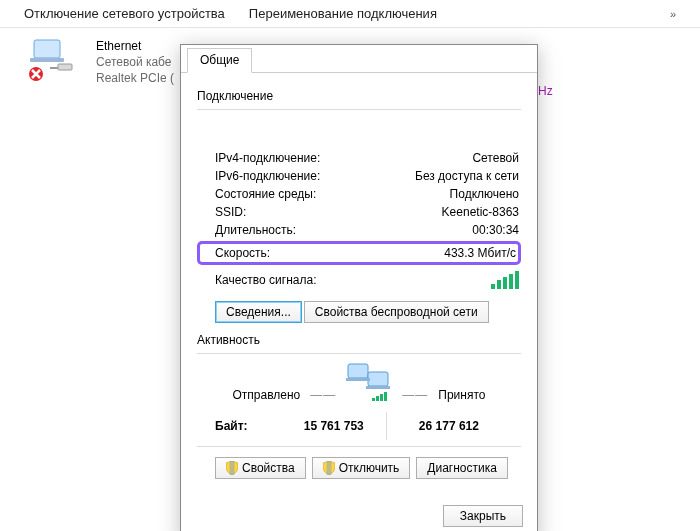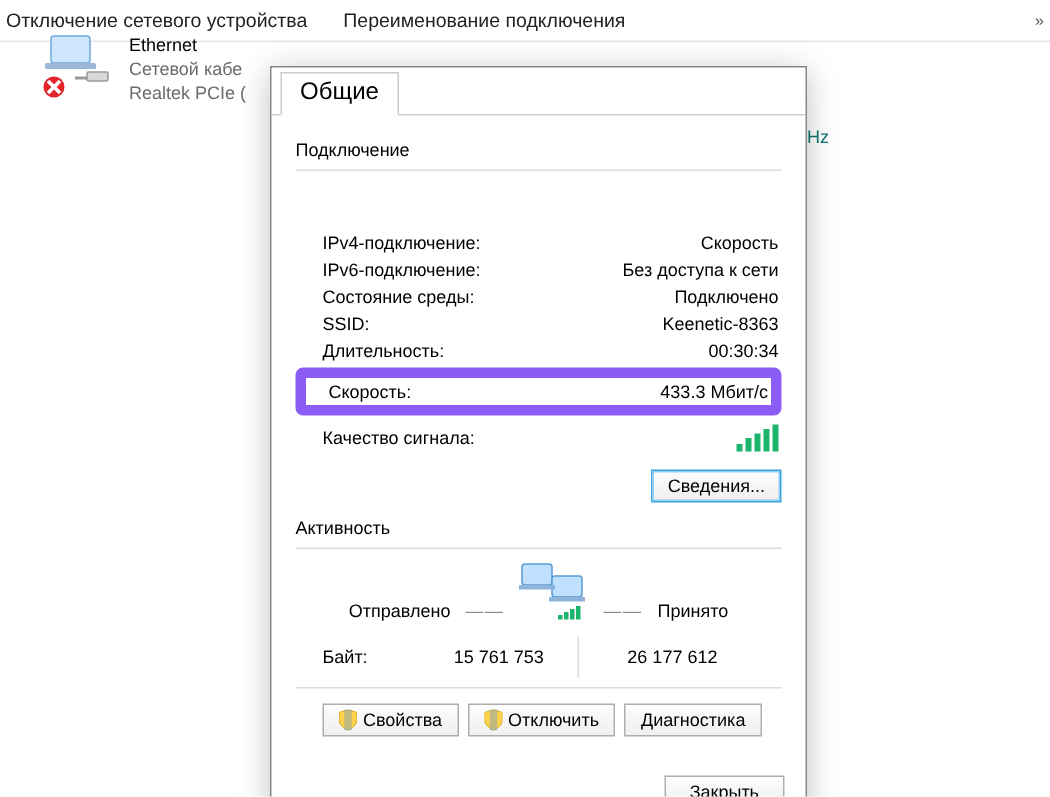--- a/index.html
+++ b/index.html
@@ -11,33 +11,33 @@
     color: #000;
     width: 700px;
     height: 531px;
     overflow: hidden;
     position: relative;
   }
   .toolbar {
     display: flex;
     align-items: center;
     gap: 24px;
-    padding: 6px 4px;
+    padding: 6px 24px;
     border-bottom: 1px solid #e5e5e5;
     font-size: 13px;
   }
   .toolbar .item { color: #222; cursor: default; }
   .toolbar .chev {
     color: #555; font-size: 11px; margin-left: auto;
   }
   .bg-adapter {
     position: absolute;
-    left: 28px; top: 22px;
+    left: 28px; top: 38px;
     display: flex;
-    gap: 10px;
+    gap: 20px;
   }
   .adapter-icon {
     width: 48px; height: 44px; position: relative;
   }
   .adapter-icon svg { width: 48px; height: 44px; }
   .adapter-text { font-size: 12px; line-height: 16px; }
   .adapter-text .title { color: #000; }
   .adapter-text .sub { color: #6b6b6b; }
 
   .dialog {
@@ -73,58 +73,58 @@
   }
   .tabstrip {
     display: flex; padding: 0 6px; border-bottom: 1px solid #ccc;
     margin-top: 2px;
   }
   .tab {
     padding: 4px 12px 5px;
     border: 1px solid #ccc;
     border-bottom: 1px solid #fff;
     background: #fff;
-    font-size: 16px;
+    font-size: 12px;
     position: relative; top: 1px;
     cursor: default;
   }
   .body { padding: 12px 16px 10px; }
   .section-title { margin: 4px 0 6px; }
   .section-rule {
     height: 1px; background: #dcdcdc; margin: 2px 0 8px;
   }
   .kv-table { width: 100%; margin-top: 39px; }
   .kv-row {
     display: flex; justify-content: space-between;
     padding: 2px 2px 2px 18px;
     font-size: 12px;
   }
   .kv-row .k, .kv-row .v { white-space: nowrap; }
   .highlight {
-    border: 7px solid #8b5cf6;
+    border: 3px solid #8b5cf6;
     border-radius: 5px;
     margin: 2px 0 4px;
     padding: 2px 2px 2px 15px !important;
   }
   .signal-row {
     display: flex; align-items: center;
     padding: 2px 2px 2px 18px;
   }
   .signal-row .k { flex: 1; }
   .sig-bars {
     display: inline-flex; align-items: flex-end; gap: 2px; height: 18px;
   }
   .sig-bars span { width: 4px; background: #1cb56b; }
   .sig-bars span:nth-child(1){height:5px}
   .sig-bars span:nth-child(2){height:9px}
   .sig-bars span:nth-child(3){height:12px}
   .sig-bars span:nth-child(4){height:15px}
   .sig-bars span:nth-child(5){height:18px}
 
-  .btn-row { display: flex; gap: 2px; margin: 10px 0 10px 18px; justify-content: flex-end; }
+  .btn-row { display: flex; gap: 2px; margin: 10px 0 10px 18px; }
   .btn {
     border: 1px solid #aeaeae;
     background: linear-gradient(#fdfdfd,#efefef);
     padding: 3px 10px;
     font-size: 12px;
     font-family: inherit;
     cursor: default;
     display: inline-flex; align-items: center; gap: 4px;
   }
   .btn.focus { border-color: #3da2e0; box-shadow: 0 0 0 1px #8fcff3 inset; }
@@ -134,37 +134,38 @@
   .activity {
     display: flex; align-items: flex-end; justify-content: center;
     gap: 10px; margin: 8px 6px 4px;
     font-size: 12px;
   }
   .activity .dash { color: #888; letter-spacing: 1px; }
   .act-icon { width: 46px; height: 40px; }
   .bytes-row {
     display: flex; align-items: center;
     padding: 6px 10px 4px 18px;
+    font-weight: bold;
   }
   .bytes-row .bl { flex: 0 0 auto; }
   .bytes-row .bv1 { flex: 1; text-align: right; padding-right: 18px; }
   .bytes-row .sep {
     width: 1px; height: 28px; background: #dcdcdc; margin: 0 4px;
     align-self: center;
   }
   .bytes-row .bv2 { flex: 1; text-align: center; padding-right: 4px; }
   .btn-row2 { display: flex; gap: 6px; margin: 10px 0 6px 18px; }
   .footer {
     display: flex; justify-content: flex-end;
     padding: 10px 14px 14px;
   }
   .footer .btn { padding: 3px 16px; }
   .hz {
     position: absolute; left: 538px; top: 84px;
-    color: #0f766e; font-size: 12px;
+    color: #a21caf; font-size: 12px;
   }
 </style>
 </head>
 <body>
 
 <div class="toolbar">
   <span class="item">Отключение сетевого устройства</span>
   <span class="item">Переименование подключения</span>
   <span class="chev">»</span>
 </div>
@@ -196,21 +197,21 @@
   </div>
 
   <div class="body">
 
     <div class="section-title">Подключение</div>
     <div class="section-rule"></div>
 
     <div class="kv-table">
       <div class="kv-row">
         <span class="k">IPv4-подключение:</span>
-        <span class="v">Скорость</span>
+        <span class="v">Сетевой</span>
       </div>
       <div class="kv-row">
         <span class="k">IPv6-подключение:</span>
         <span class="v">Без доступа к сети</span>
       </div>
       <div class="kv-row">
         <span class="k">Состояние среды:</span>
         <span class="v">Подключено</span>
       </div>
       <div class="kv-row">
@@ -232,20 +233,21 @@
             <span></span>
             <span></span>
             <span></span>
             <span></span>
         </span>
       </div>
     </div>
 
     <div class="btn-row">
       <button class="btn focus">Сведения...</button>
+      <button class="btn">Свойства беспроводной сети</button>
     </div>
 
     <div class="section-title">Активность</div>
     <div class="section-rule"></div>
 
     <div class="activity">
       <span>Отправлено</span>
       <span class="dash">——</span>
       <span class="act-icon">
         <svg viewBox="0 0 46 40">

